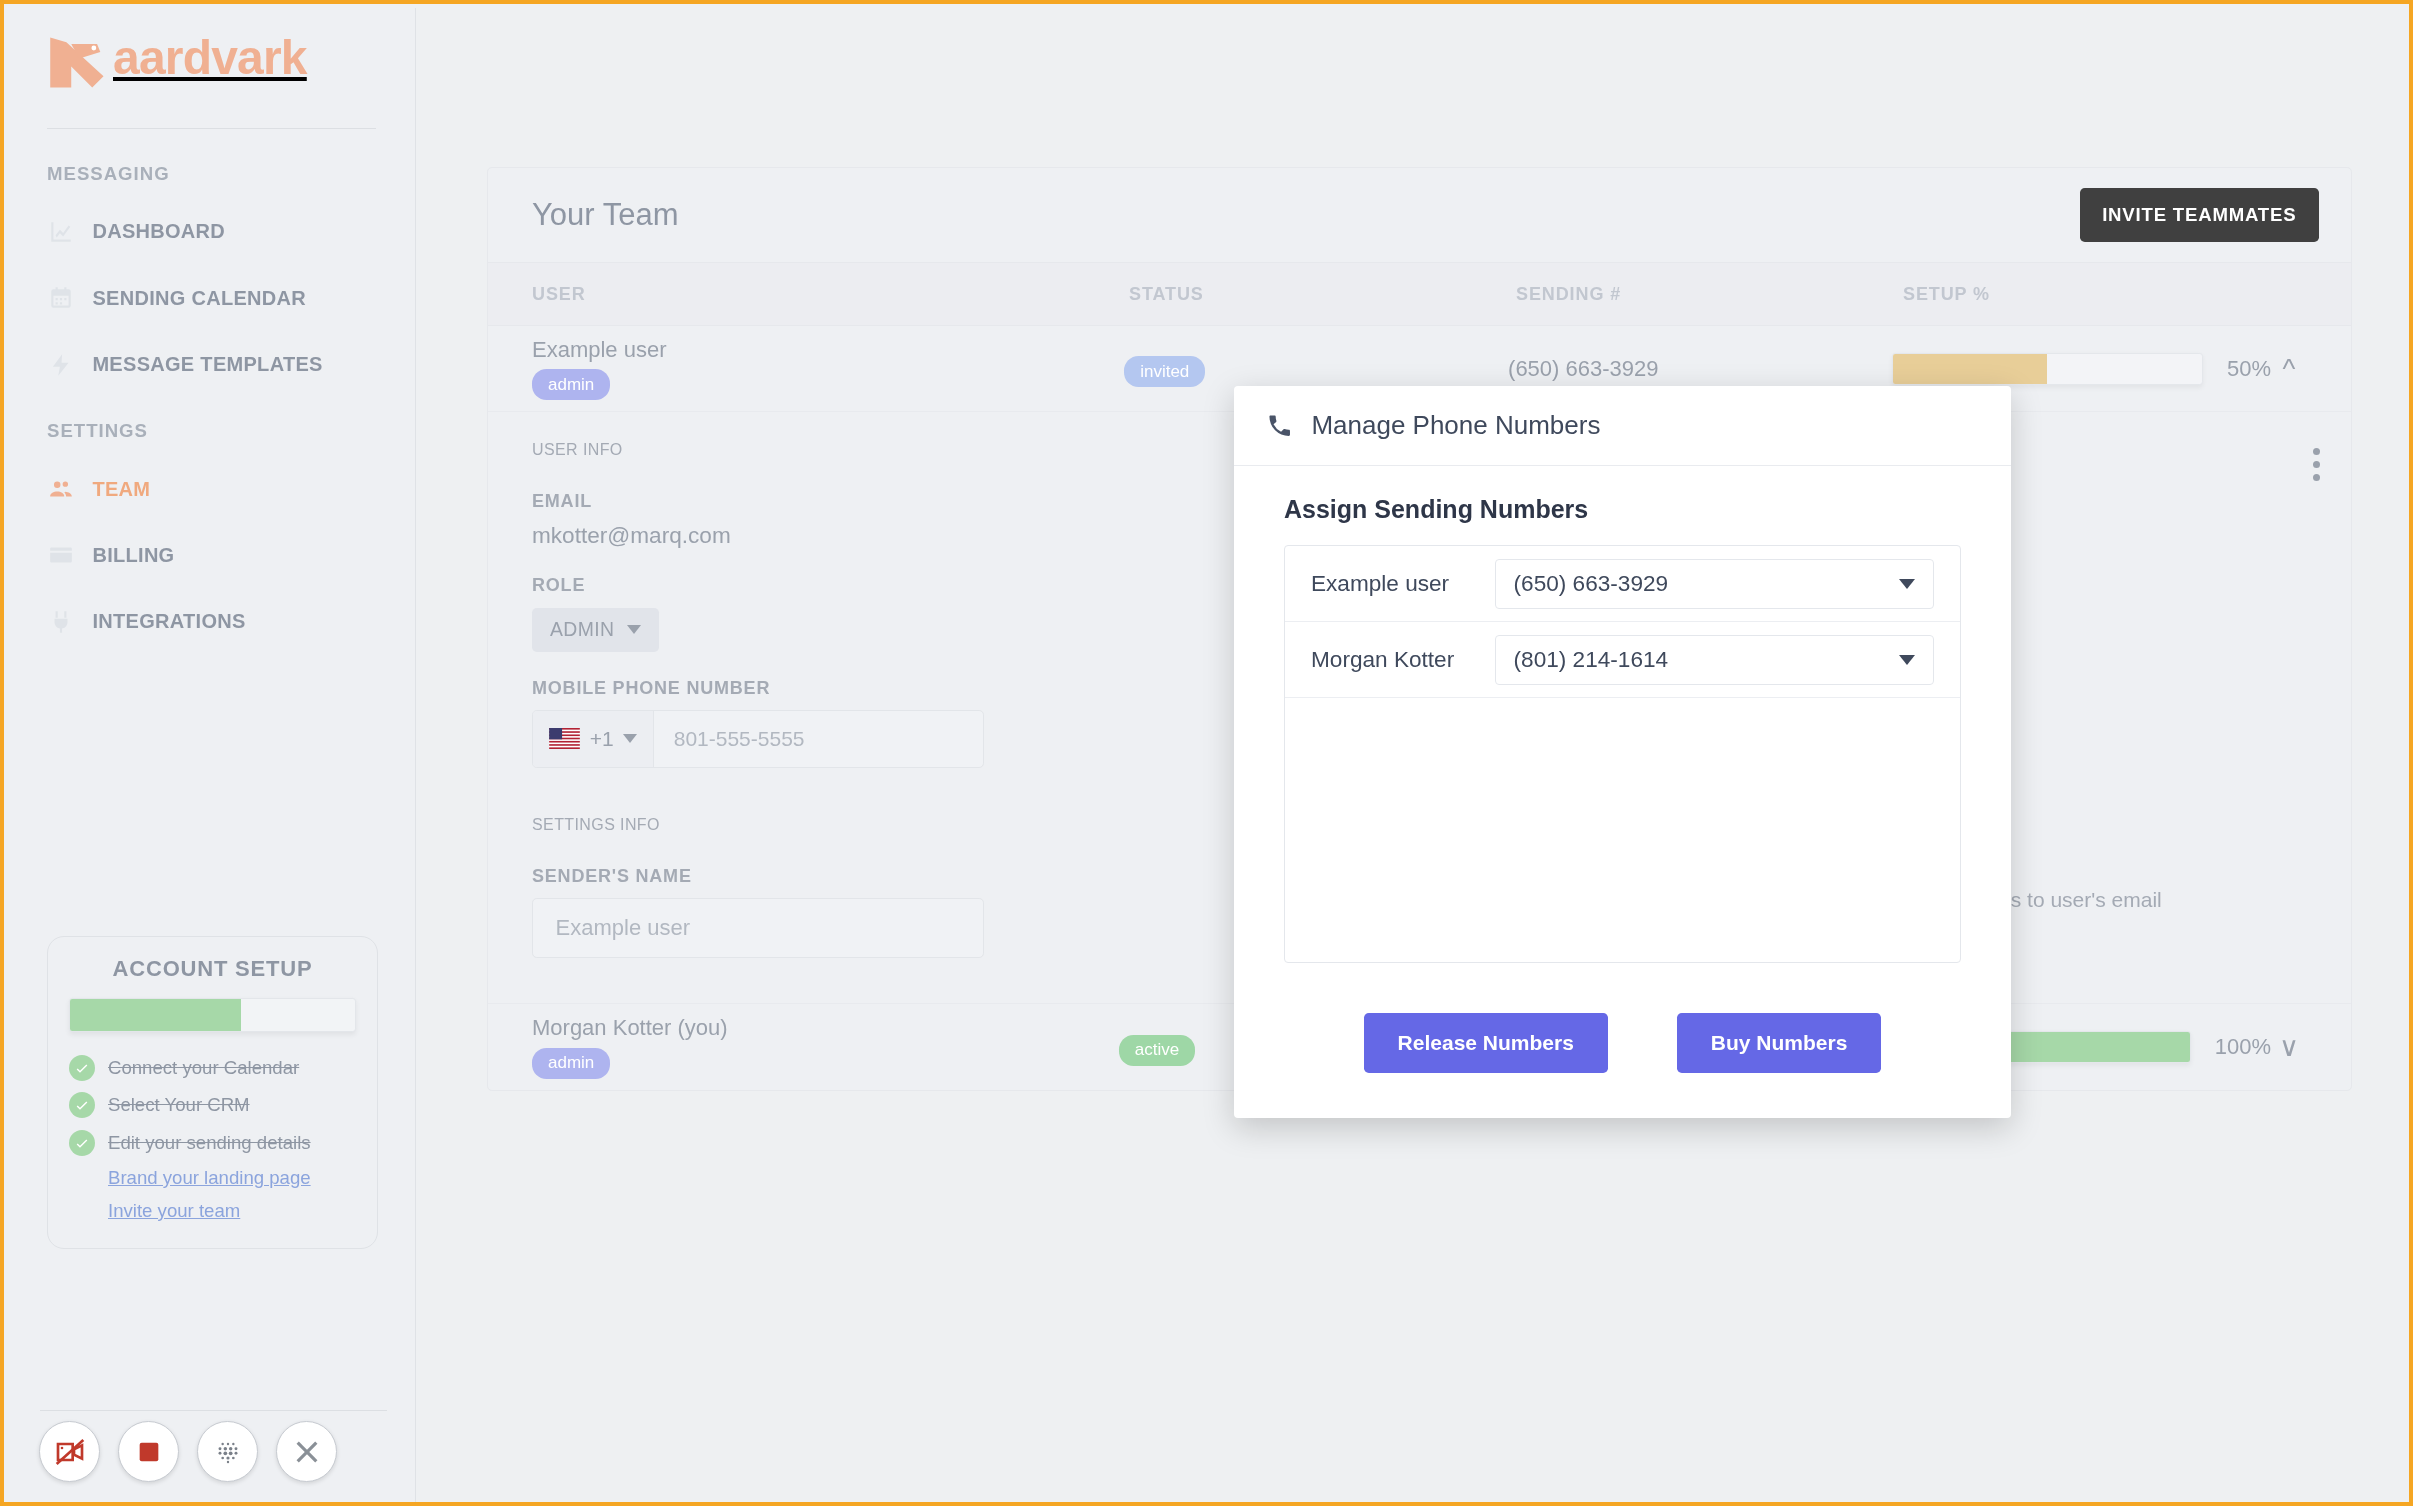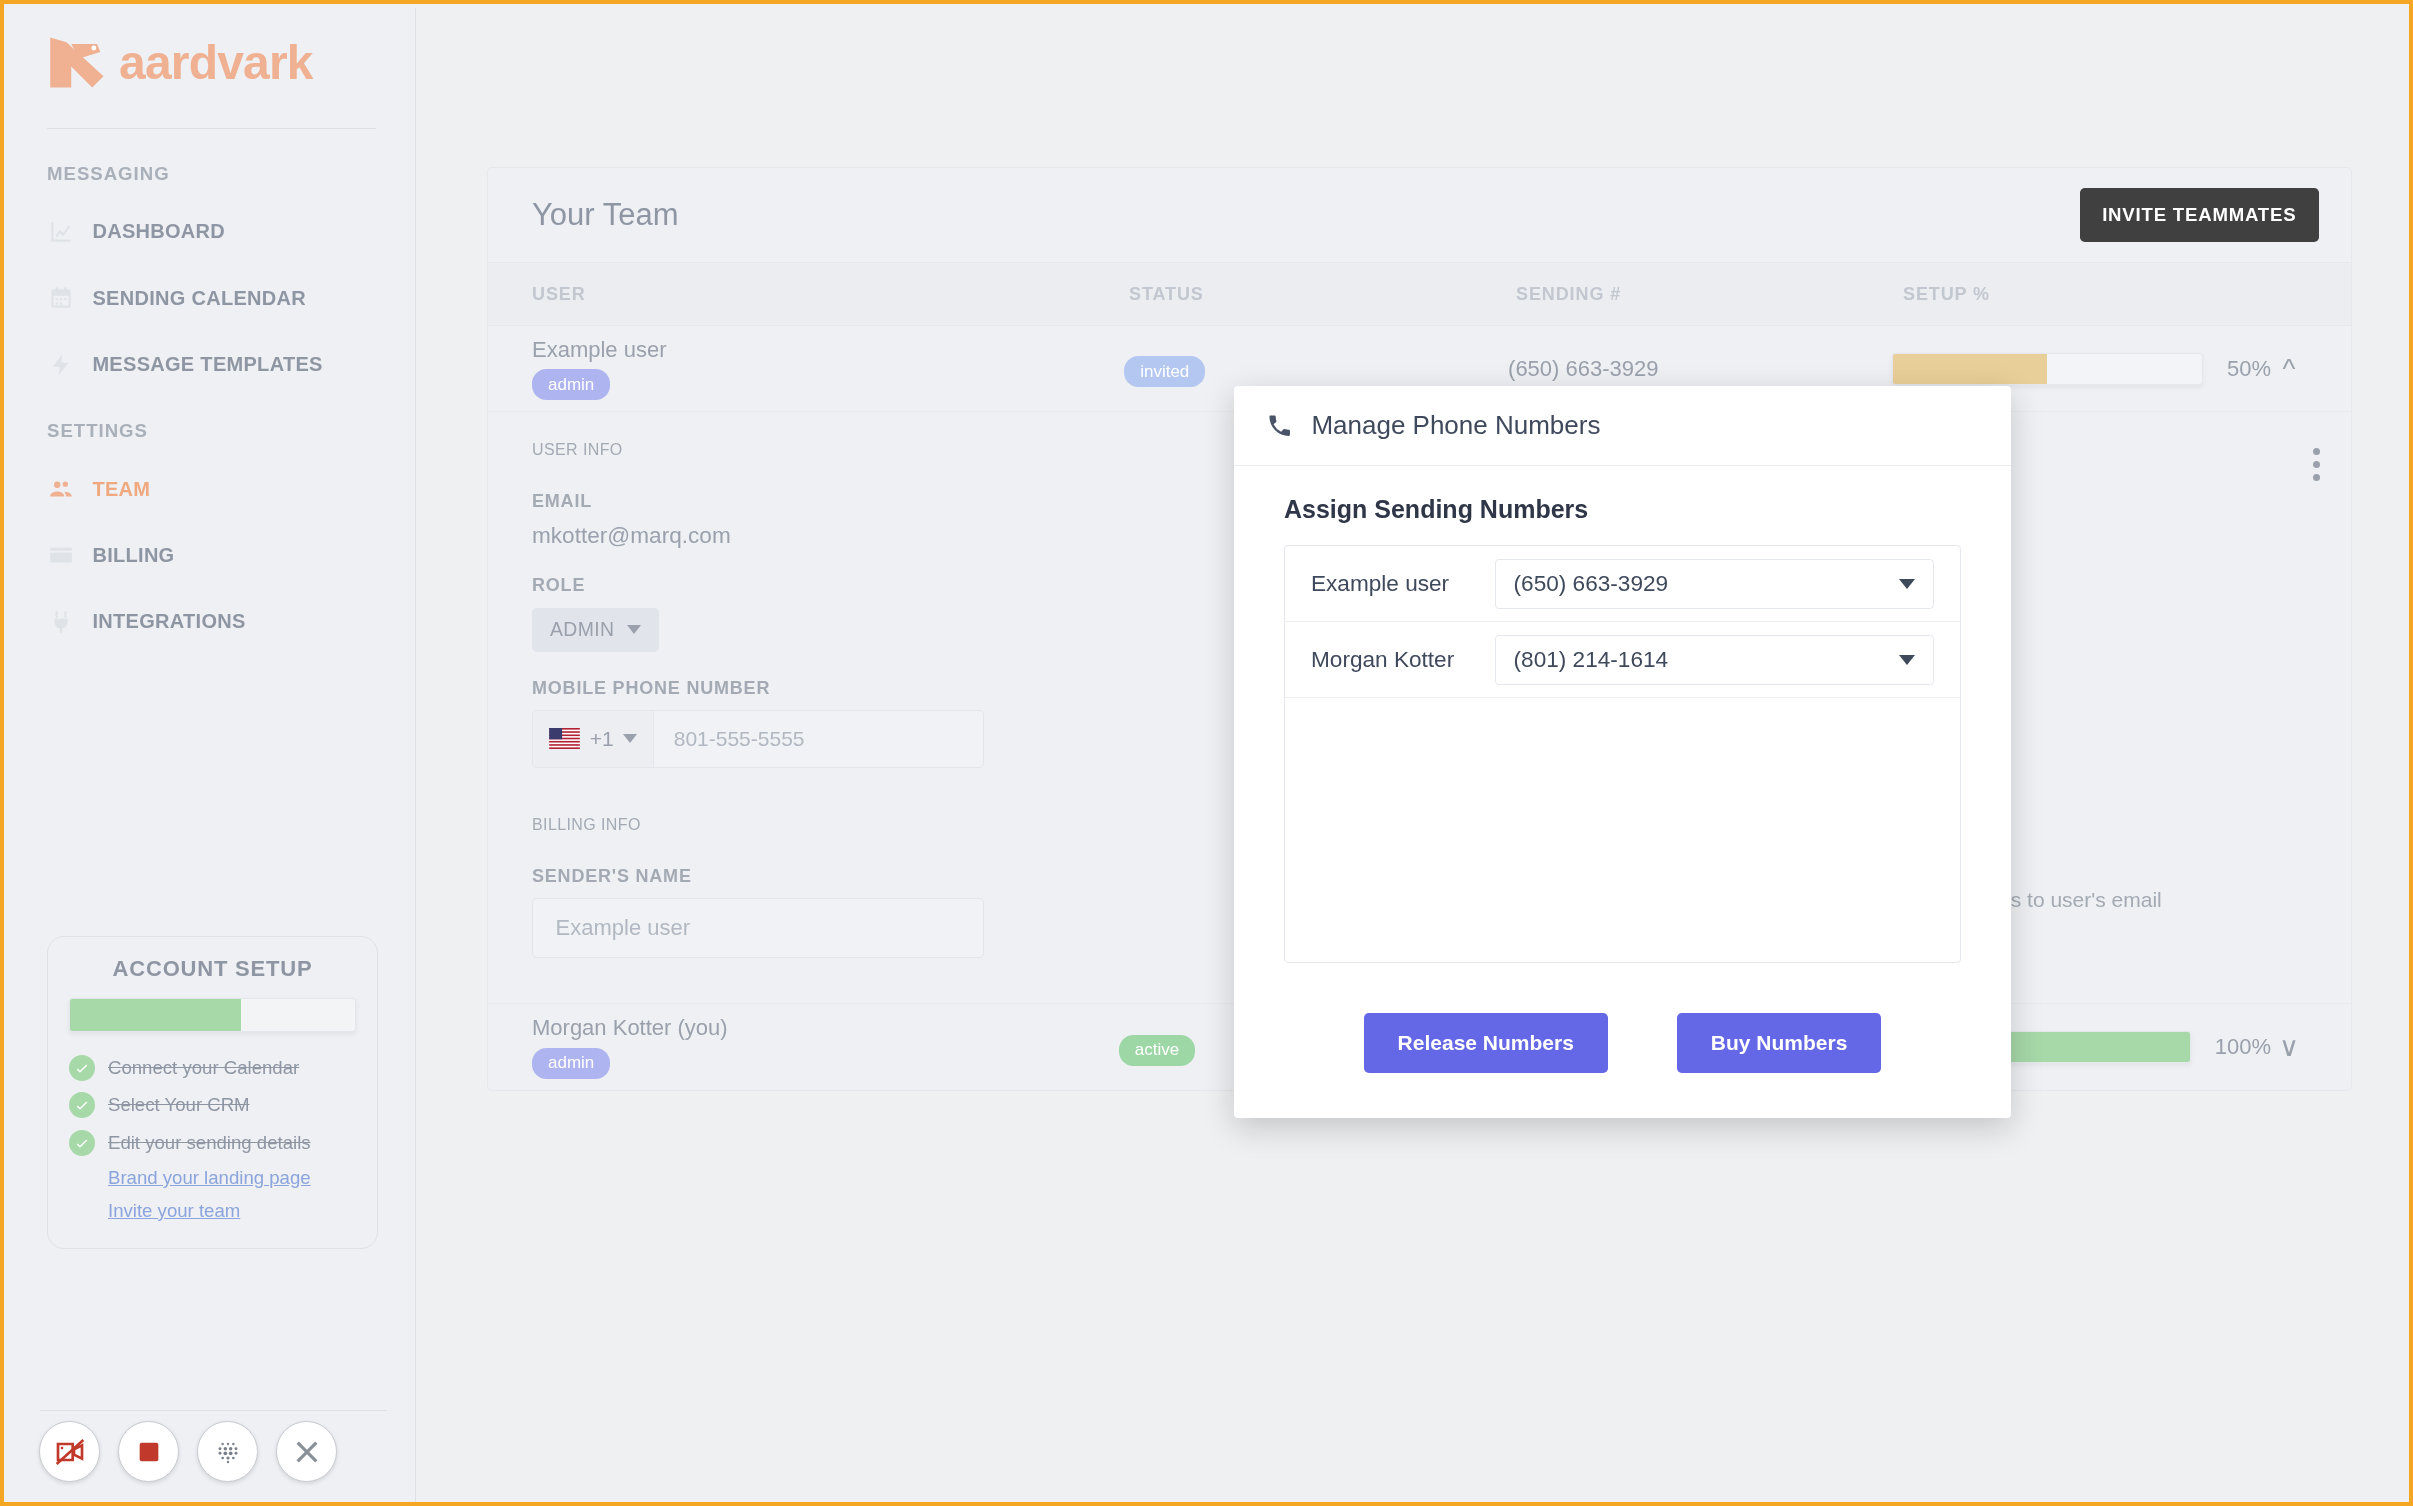--- a/index.html
+++ b/index.html
@@ -19,23 +19,24 @@
 
   
   #sidebar {
     position: absolute; left: 4px; top: 4px;
     width: 408px; height: 1498px;
     background: #eef0f3;
     border-right: 0.8px solid #dfe2e6;
     overflow: hidden;
   }
   .logo-wrap {
-    display: flex; align-items: center;
+    display: flex; 
     padding: 26px 0 0 39px;
-    gap: 9px;
+    gap: 3px;
+    text-decoration: underline;
   }
   .logo-mark { width: 63px; height: 57px; flex: none; }
   .logo-text {
     font-size: 48px; font-weight: 700; color: #f0b092;
     letter-spacing: -0.8px; line-height: 1;
   }
   .sidebar-divider {
     margin: 37px 39px 0 39px;
     border-top: 0.8px solid #dcdfe3;
   }
@@ -514,21 +515,21 @@
                   <rect y="24" width="38" height="2"></rect>
                 </g>
                 <rect width="16" height="14" fill="#3c3b6e"></rect>
               </svg>
               <span class="cc-text">+1</span>
               <span class="caret-down"></span>
             </div>
             <div class="phone-num">801-555-5555</div>
           </div>
 
-          <div class="detail-h" style="margin-top:48px">BILLING INFO</div>
+          <div class="detail-h" style="margin-top:48px">SETTINGS INFO</div>
           <div class="fld-label">SENDER'S NAME</div>
           <div class="text-input">Example user</div>
         </div>
 
         <div class="detail-right">
           <div class="detail-h">SETUP PROGRESS</div>
           <div class="sp-item">First Login</div>
           <div class="sp-item">Calendar Connection</div>
           <div class="sp-item">Add Mobile Phone Number</div>
           <div class="sp-item">Enter Sending Name</div>

